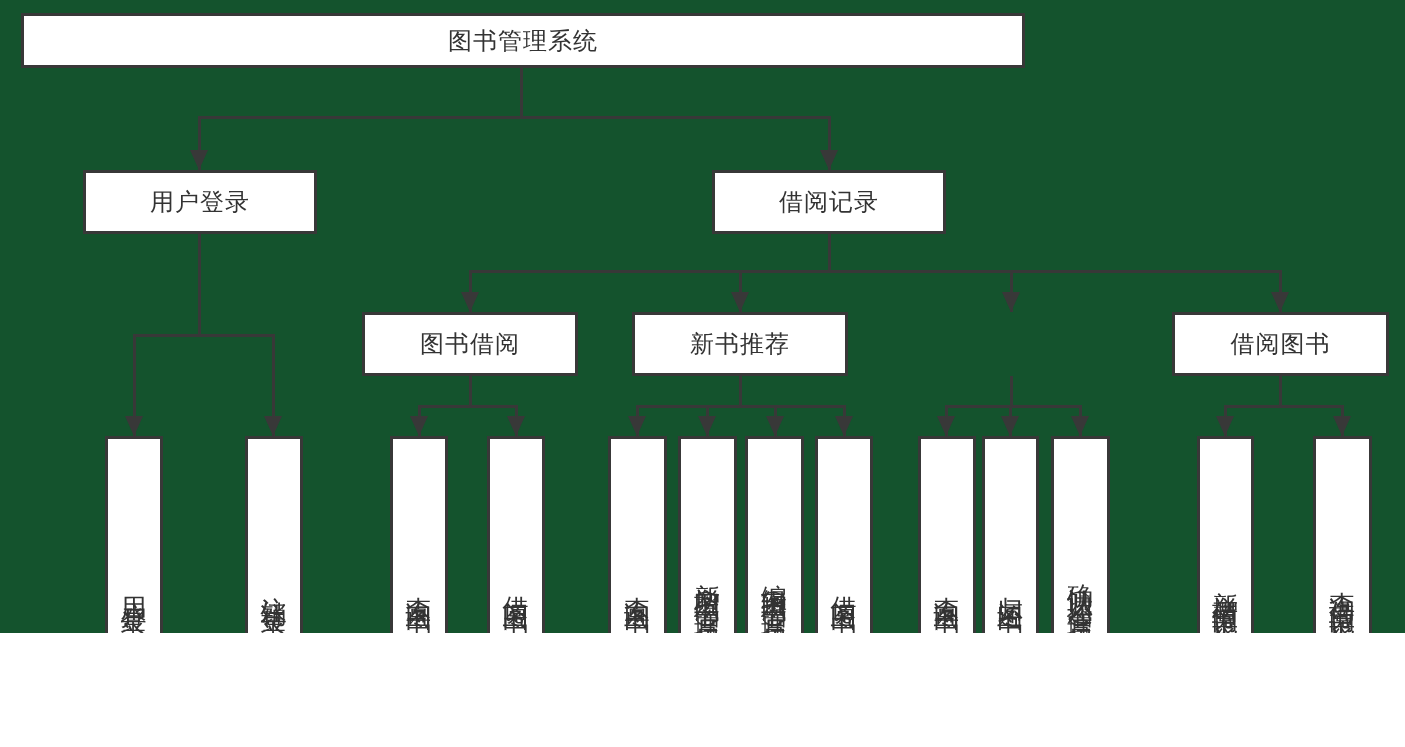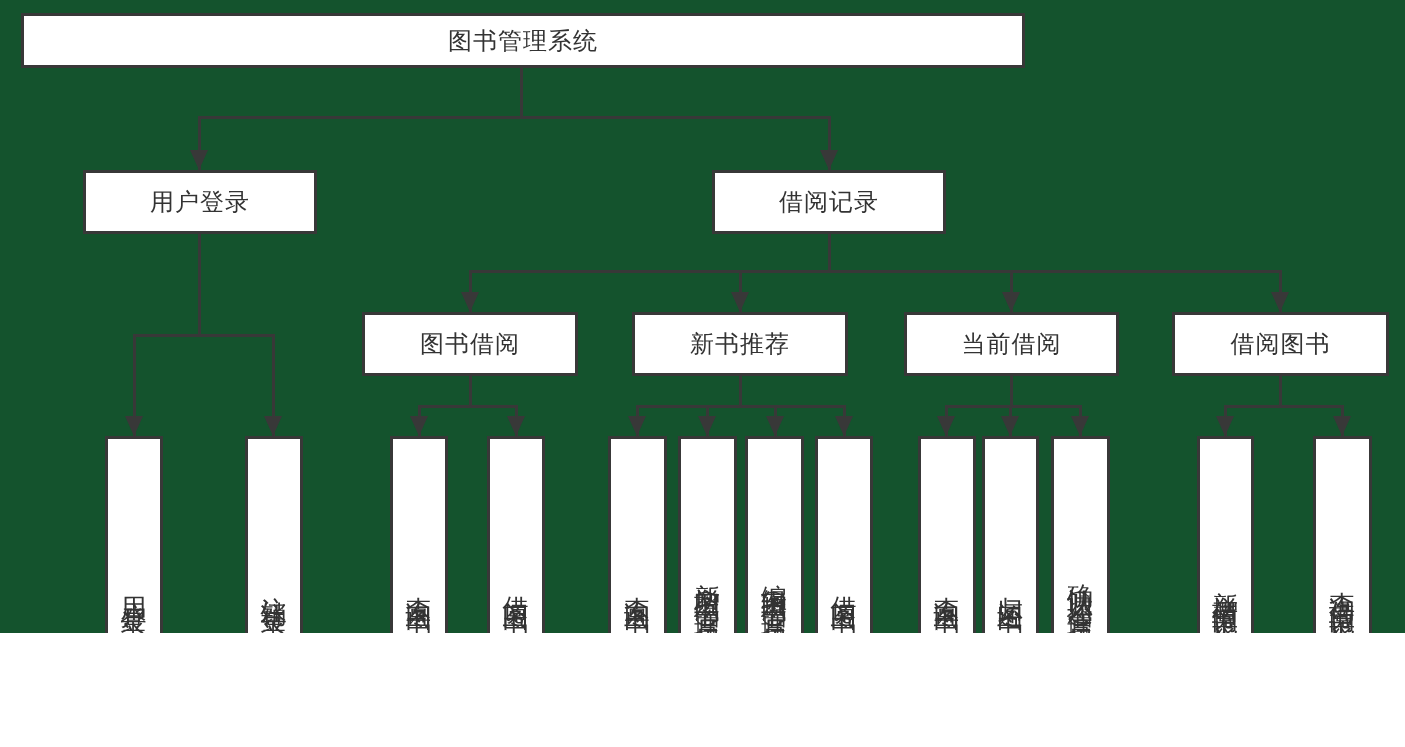--- a/index.html
+++ b/index.html
@@ -58,21 +58,20 @@
   <div class="arrow" style="left:461px; top:292px;"></div>
   <div class="line" style="left:739px; top:270px; width:3px; height:42px;"></div>
   <div class="arrow" style="left:731px; top:292px;"></div>
   <div class="line" style="left:1010px; top:270px; width:3px; height:42px;"></div>
   <div class="arrow" style="left:1002px; top:292px;"></div>
   <div class="line" style="left:1279px; top:270px; width:3px; height:42px;"></div>
   <div class="arrow" style="left:1271px; top:292px;"></div>
 
   <div class="node h" style="left:362px; top:312px; width:216px; height:64px;">图书借阅</div>
   <div class="node h" style="left:632px; top:312px; width:216px; height:64px;">新书推荐</div>
-  <div class="node h" style="left:904px; top:312px; width:215px; height:64px;">当前借阅</div>
   <div class="node h" style="left:1172px; top:312px; width:217px; height:64px;">借阅图书</div>
 
   <div class="line" style="left:469px; top:376px; width:3px; height:32px;"></div>
   <div class="line" style="left:418px; top:405px; width:100px; height:3px;"></div>
   <div class="line" style="left:418px; top:405px; width:3px; height:31px;"></div>
   <div class="arrow" style="left:410px; top:416px;"></div>
   <div class="line" style="left:515px; top:405px; width:3px; height:31px;"></div>
   <div class="arrow" style="left:507px; top:416px;"></div>
 
   <div class="line" style="left:739px; top:376px; width:3px; height:32px;"></div>

